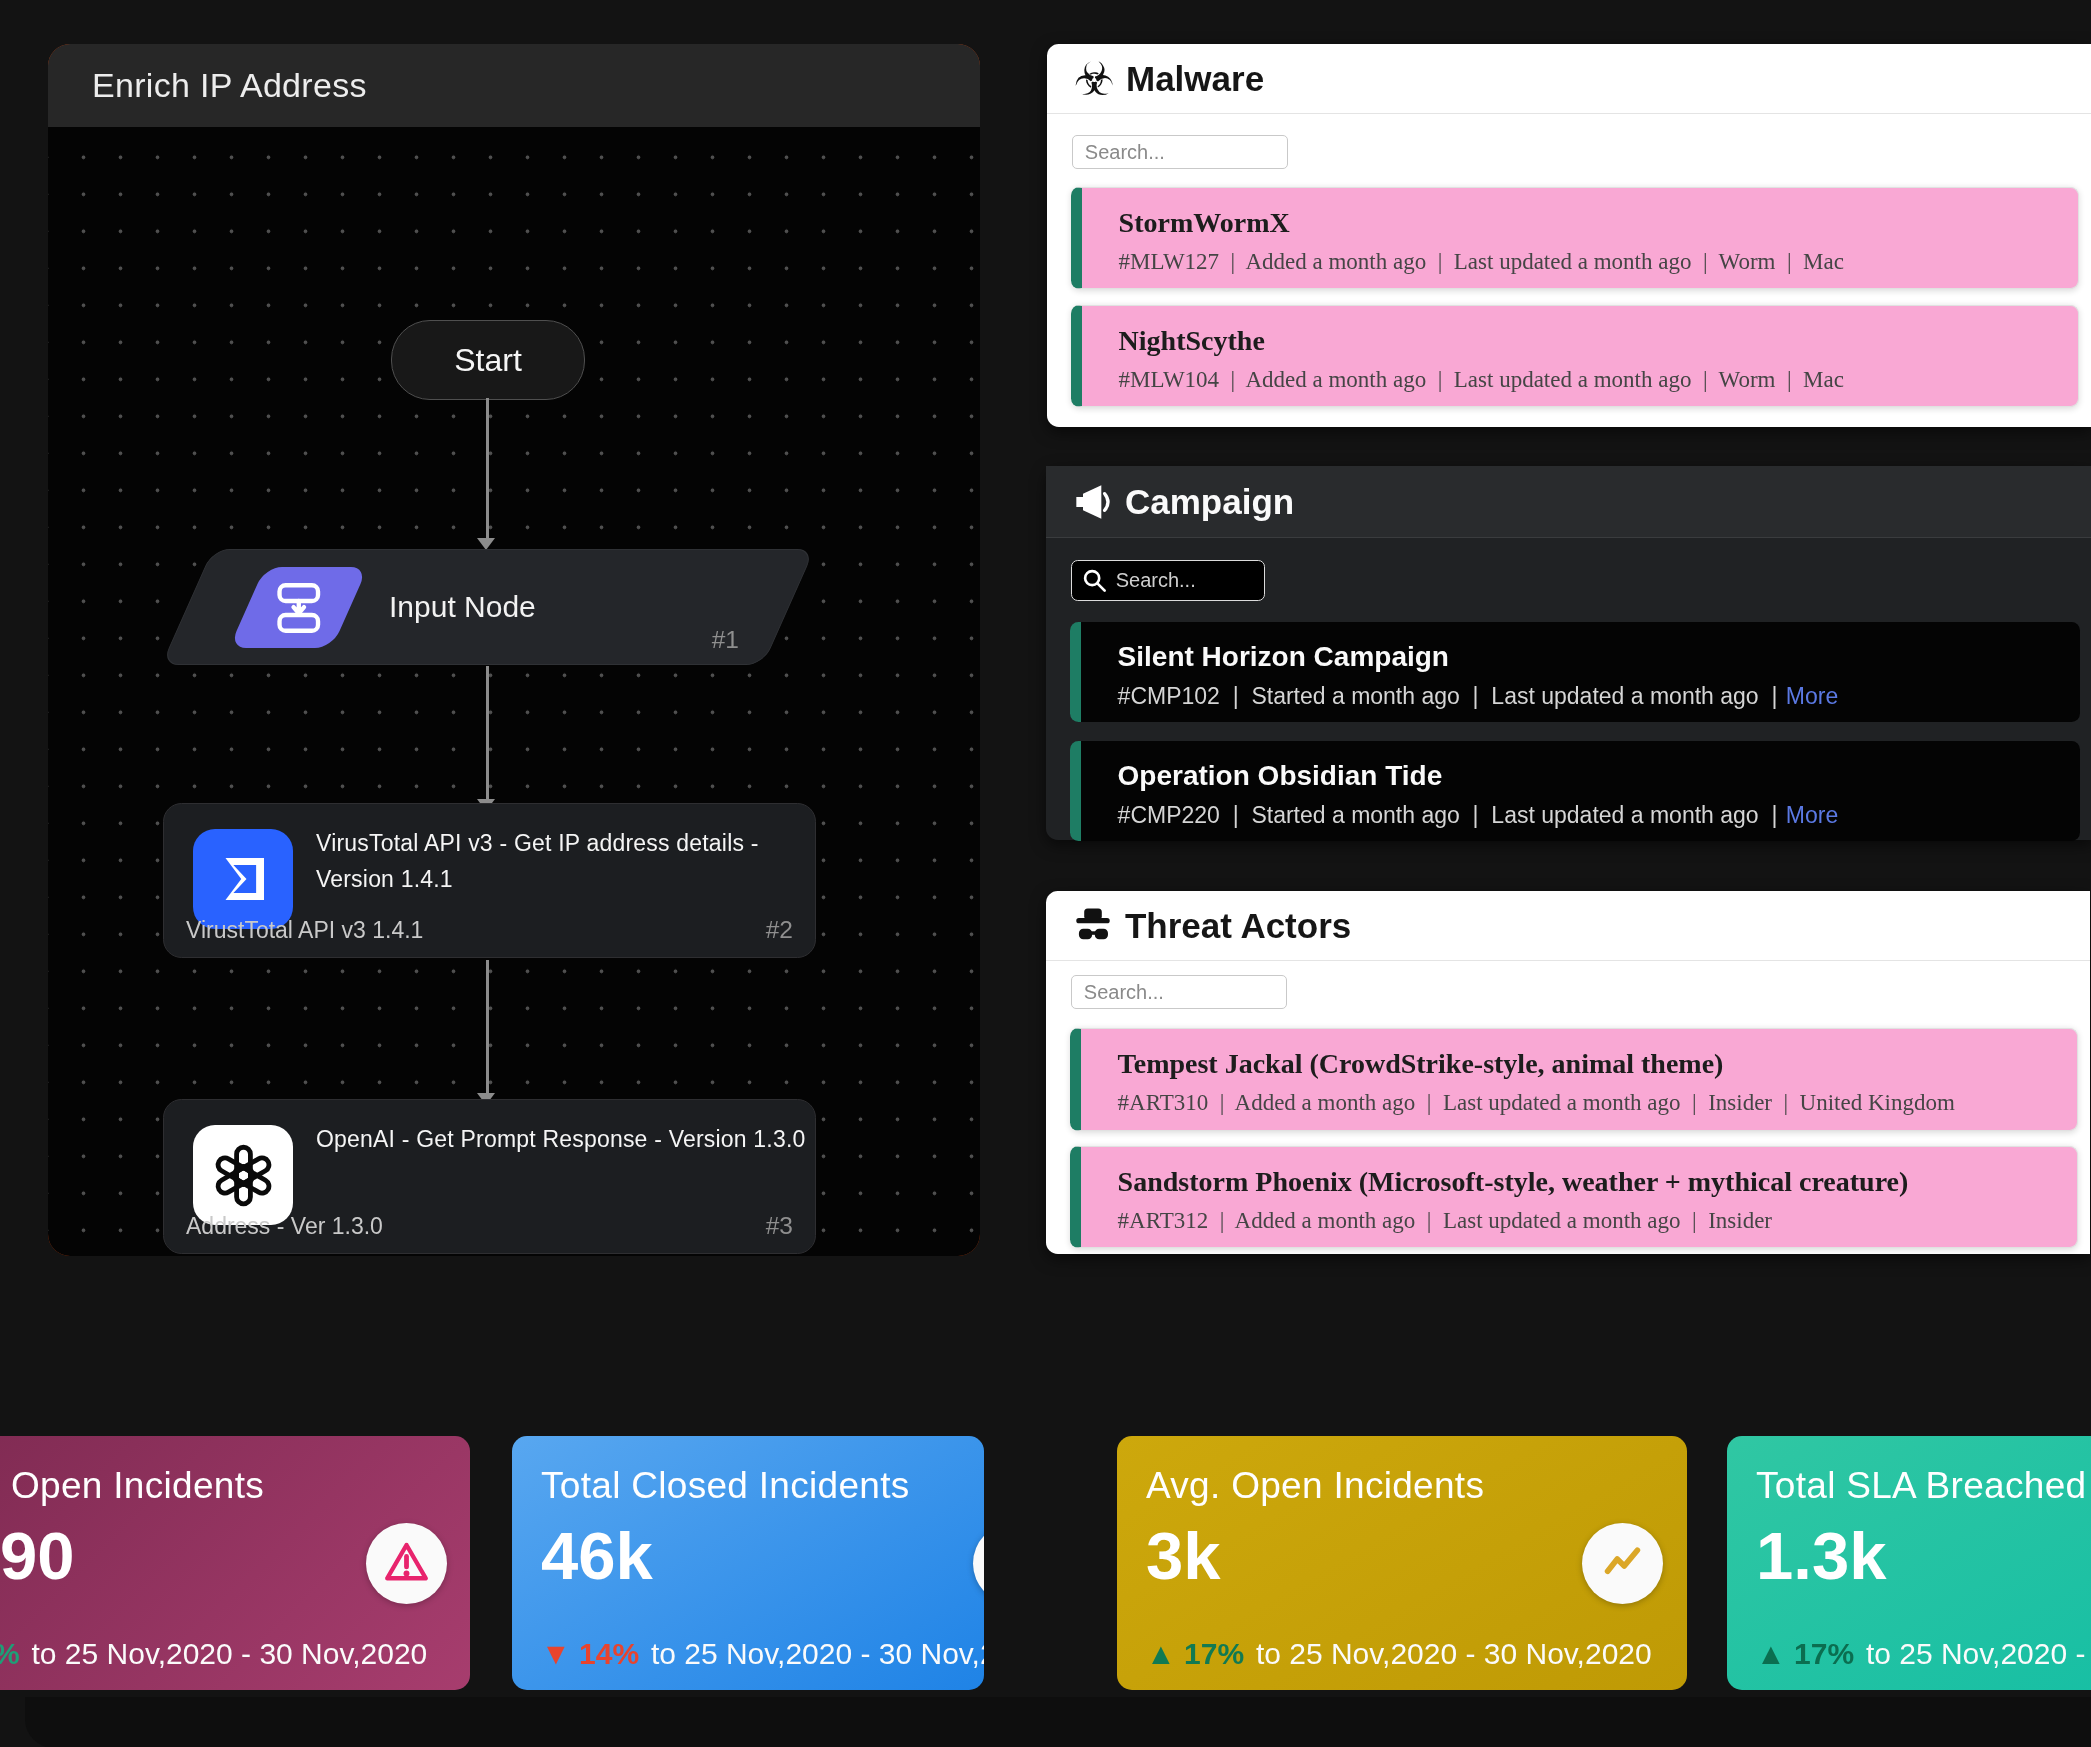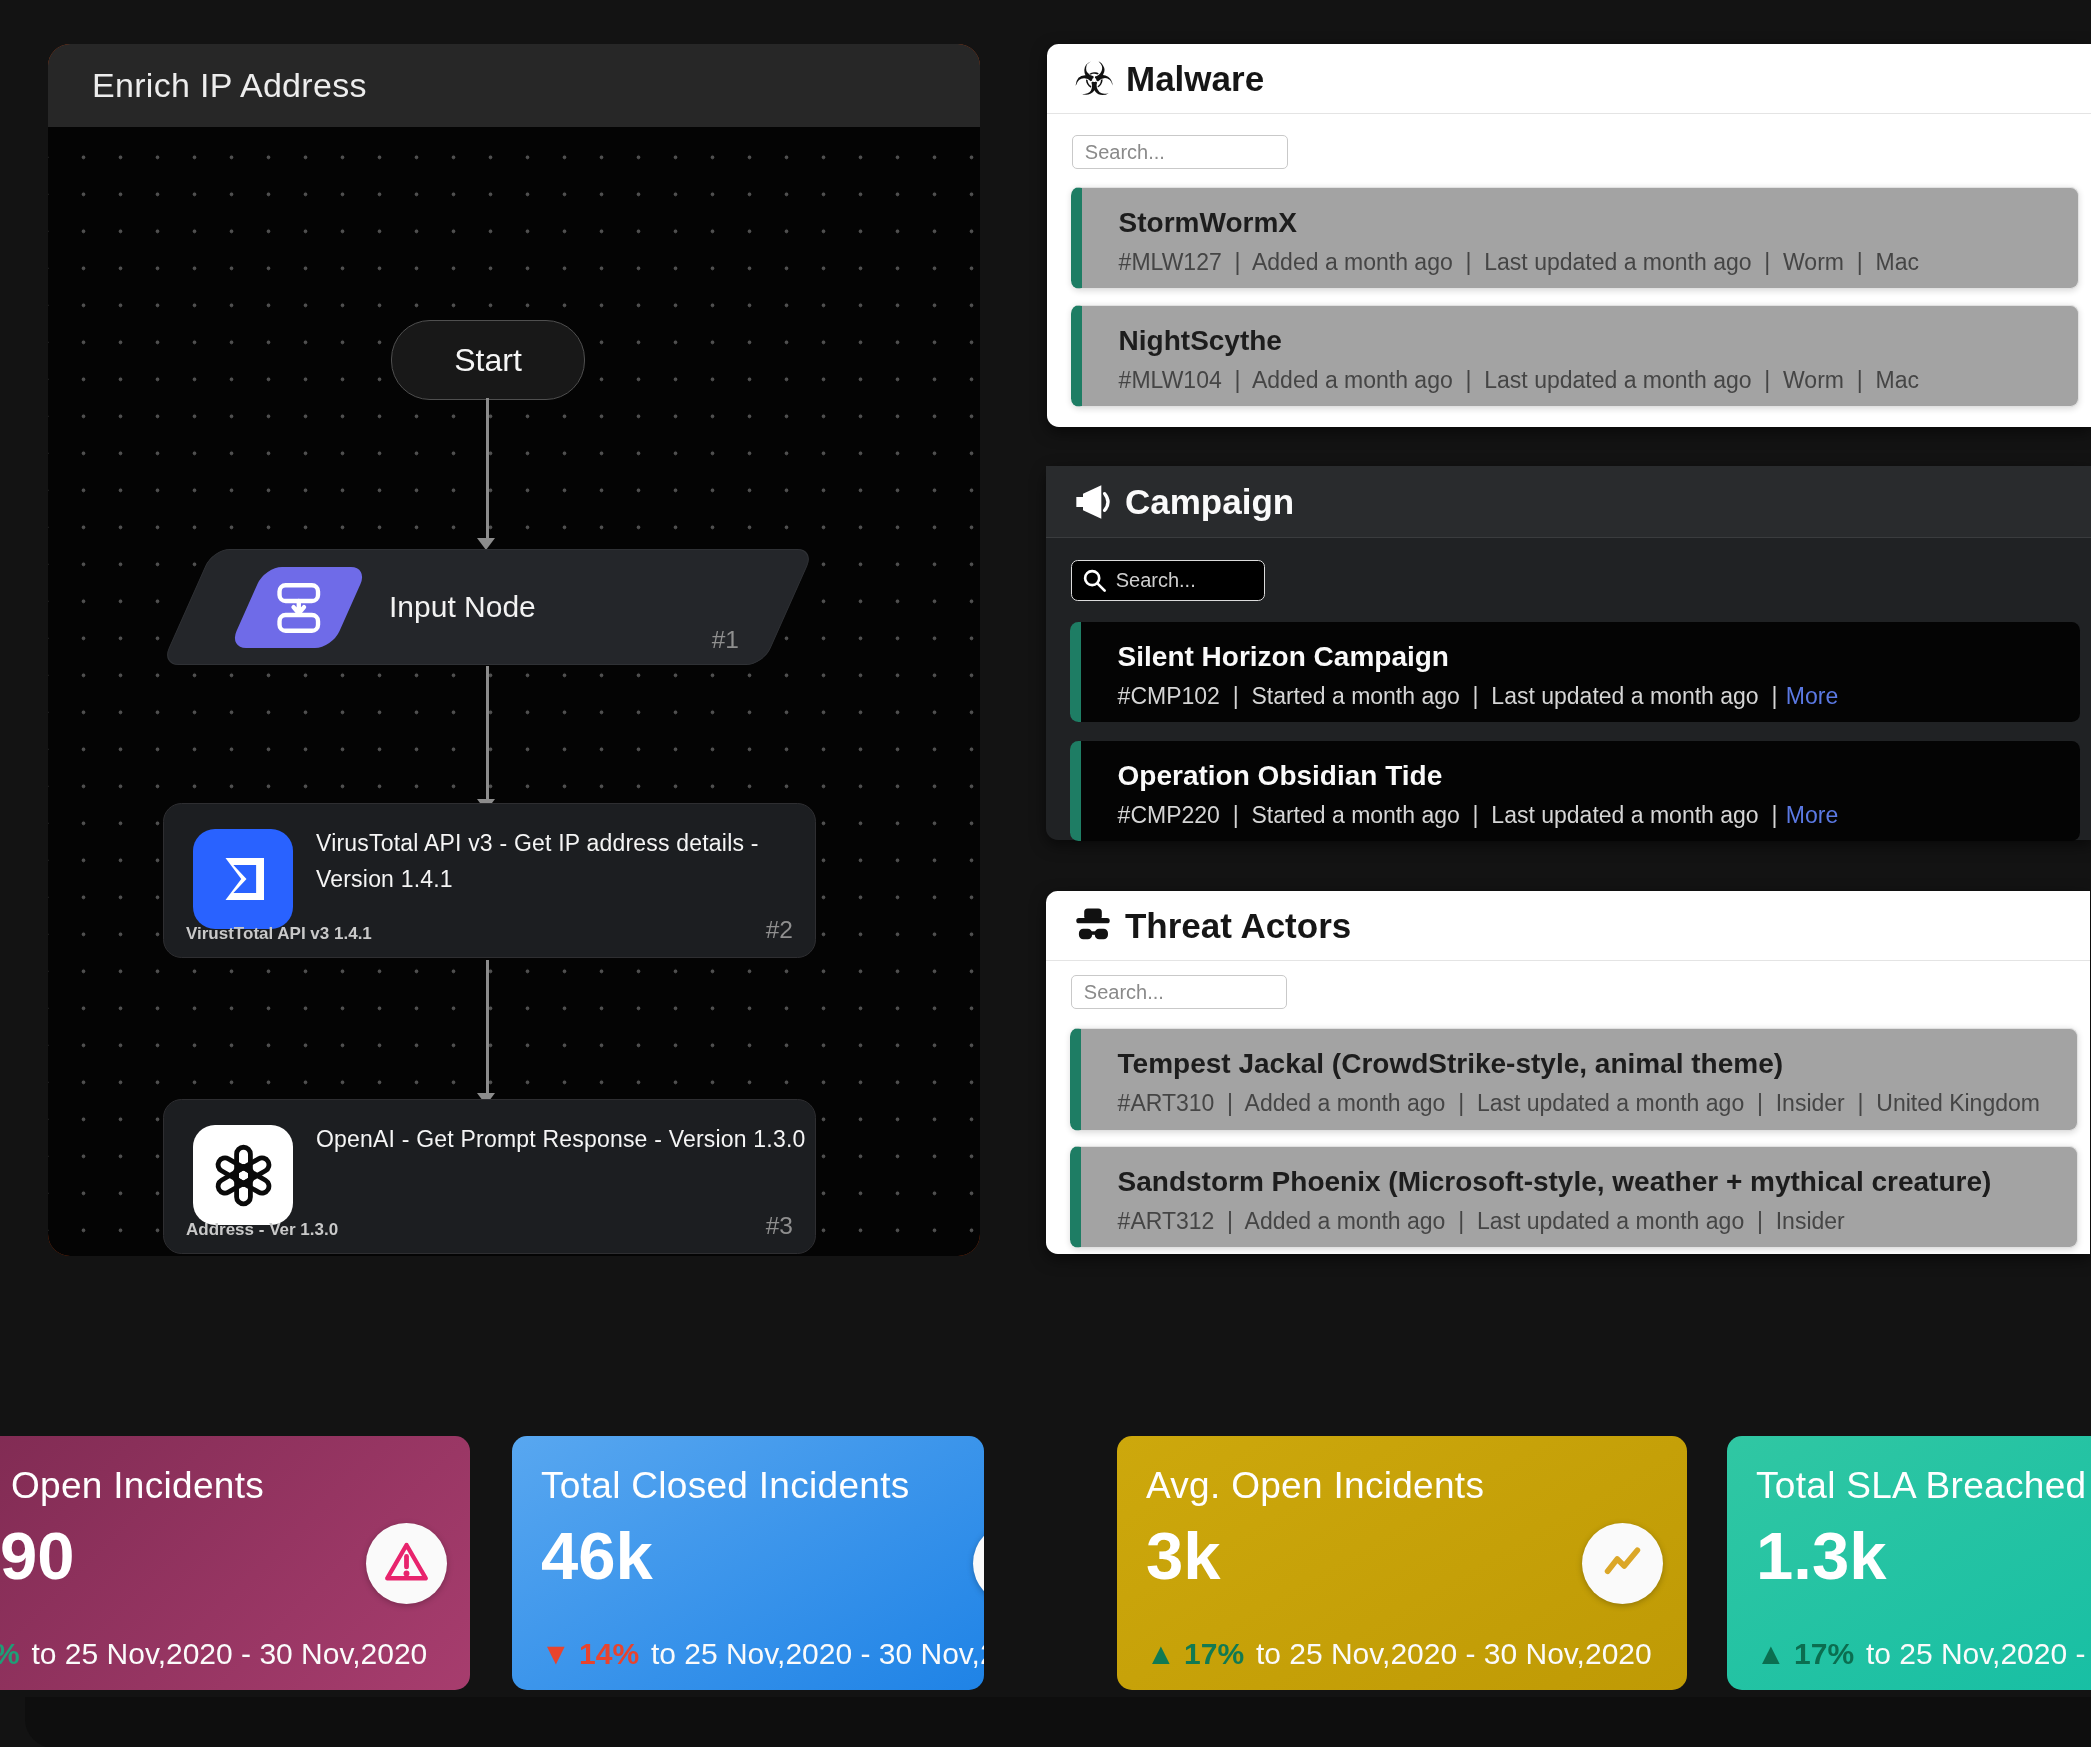--- a/index.html
+++ b/index.html
@@ -23,21 +23,21 @@
   .inode{left:139px;top:422px;width:600px;height:114px;background:#24262a;border-radius:17px;
          transform:skewX(-24deg);border:0.8px solid #2f3135;}
   .inode-in{position:absolute;inset:0;transform:skewX(24deg);display:flex;align-items:center;}
   .ibadge{width:103px;height:81px;border-radius:17px;background:#6f6be8;transform:skewX(-24deg);
           margin-left:59px;display:flex;align-items:center;justify-content:center;}
   .ibadge-g{transform:skewX(24deg);display:flex;}
   .inode-title{color:#f2f2f2;font-size:30px;margin-left:39px;}
   .node{left:115px;width:651px;height:153px;background:#1c1e21;border:0.8px solid #2e2e31;border-radius:18.6px;}
   .node-icon{left:29px;top:25px;width:100px;height:100px;border-radius:22px;display:flex;align-items:center;justify-content:center;}
   .node-title{left:152px;top:22px;width:506px;color:#f5f5f5;font-size:23px;line-height:1.55;letter-spacing:0.2px;}
-  .node-sub{left:22px;bottom:13.5px;color:#c9c9c9;font-size:17px;font-weight:bold;}
+  .node-sub{left:22px;bottom:13.5px;color:#c9c9c9;font-size:23px;}
   .node-idx{right:22px;bottom:13.5px;color:#8f8f8f;font-size:24.5px;}
   .idx1{color:#8f8f8f;font-size:24.5px;position:absolute;right:49px;bottom:10px;}
 
   
   .panel-light{left:1047px;width:1044px;background:#ffffff;border-radius:11.8px 0 0 11.8px;
                box-shadow:0 5px 15px rgba(0,0,0,.55);}
   .panel-dark{left:1046px;width:1046px;background:#202224;border-radius:11.8px 0 0 11.8px;
               box-shadow:0 5px 15px rgba(0,0,0,.55);}
   .ph{left:0;top:0;right:0;height:69px;display:flex;align-items:center;}
   .ph-light{border-bottom:1.7px solid #e4e4e4;}
@@ -48,22 +48,22 @@
   .bio{font-size:46px;color:#111;line-height:1;font-family:"DejaVu Sans",sans-serif;}
   .search-light{left:25px;width:190px;height:32px;border:1.7px solid #c9c9c9;border-radius:5px;background:#fff;
                 font-size:20px;color:#444;padding:0 11.8px;outline:none;font-family:inherit;}
   .search-light::placeholder{color:#8a8a8a;}
   .sd-wrap{left:25px;width:192px;height:39px;background:#000;border:1.7px solid #dcdcdc;border-radius:6.7px;
            display:flex;align-items:center;}
   .search-dark{background:transparent;border:none;outline:none;color:#d8d8d8;font-size:20px;width:135px;
                margin-left:6.7px;font-family:inherit;}
   .search-dark::placeholder{color:#cfcfcf;}
   .item{left:23.6px;right:11.8px;border-radius:8.4px;border-left:11.8px solid #1e7d64;}
-  .item-light{background:#a3a3a3;border-top:0.8px solid #e1e1e1;border-right:0.8px solid #e1e1e1;border-bottom:0.8px solid #e1e1e1;
-              box-shadow:0 1.7px 6.7px rgba(0,0,0,.14);}
+  .item-light{background:#f9a8d4;border-top:0.8px solid #e1e1e1;border-right:0.8px solid #e1e1e1;border-bottom:0.8px solid #e1e1e1;
+              box-shadow:0 1.7px 6.7px rgba(0,0,0,.14);font-family:Liberation Serif, serif;}
   .item-dark{background:#040404;}
   .iname{position:absolute;left:37px;top:18.6px;font-size:28px;font-weight:600;}
   .imeta{position:absolute;left:37px;top:61px;font-size:23px;white-space:pre;}
   .nl{color:#1d1d1d;} .ml{color:#454545;}
   .nd{color:#fafafa;} .md{color:#d5d5d5;}
   .more{color:#5b79e3;margin-left:8.4px;font-size:23px;}
 
   
   .card{top:1436px;height:254px;border-radius:15px;overflow:hidden;}
   .c-title{position:absolute;left:29px;top:29px;color:#fff;font-size:37px;font-weight:500;letter-spacing:0.3px;}

